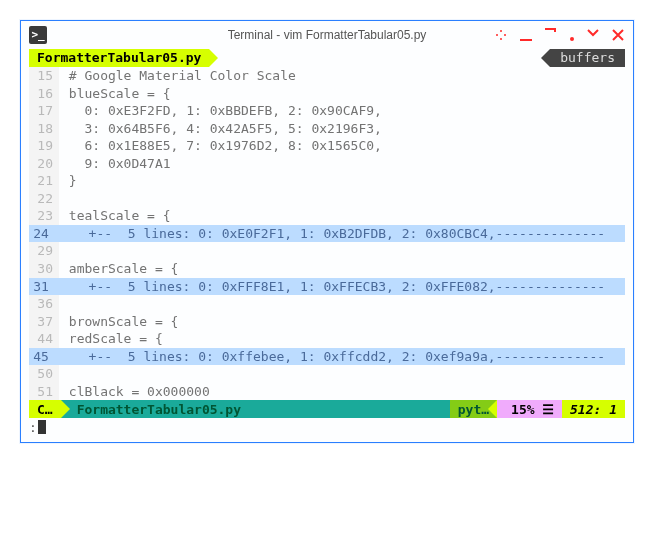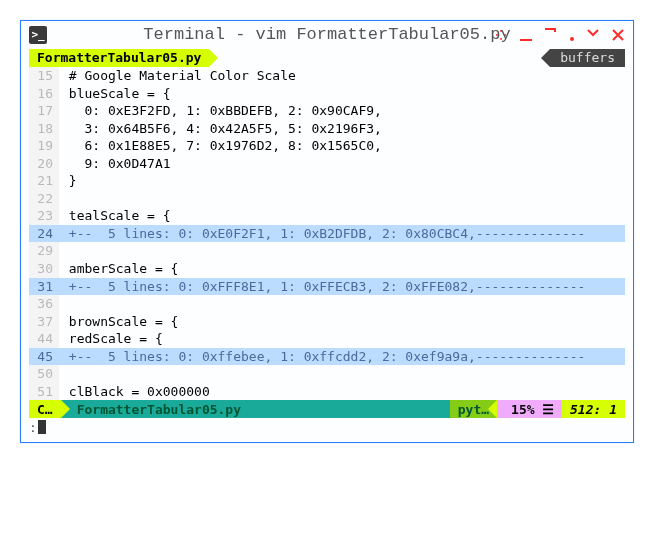--- a/index.html
+++ b/index.html
@@ -37,22 +37,22 @@
   font-size: 11px;
   font-weight: bold;
   border-radius: 2px;
   margin-right: 8px;
 }
 .tb-title {
   position: absolute;
   left: 0; right: 0;
   text-align: center;
   color: #555;
-  font-family: Liberation Mono, monospace;
-  font-size: 17px;
+  font-family: Liberation Sans, sans-serif;
+  font-size: 12px;
   pointer-events: none;
 }
 .tb-controls {
   margin-left: auto;
   display: flex;
   gap: 11px;
   align-items: center;
 }
 .tb-controls span { color: #ff2a2a; font-size: 15px; cursor: pointer; display:inline-flex; align-items:center;}
 .tb-controls svg { display:block; }
@@ -108,27 +108,28 @@
   width: 30px;
   text-align: right;
   color:#b9b9b9;
   background:#f4f4f4;
   padding-right:6px;
   flex-shrink:0;
   user-select:none;
 }
 .code {
   flex:1;
-  color:#000000;
+  color:#737373;
   padding-left:2px;
   overflow:hidden;
 }
 .fold .code, .fold .gutter {
   background:#bcdcff;
   color:#4a6a9a;
+  text-align:center;
 }
 .statusline {
   display:flex;
   height:18px;
   margin:0 8px;
   background:#1aaa9a;
   color:#002b24;
   align-items:stretch;
   font-weight:bold;
 }

